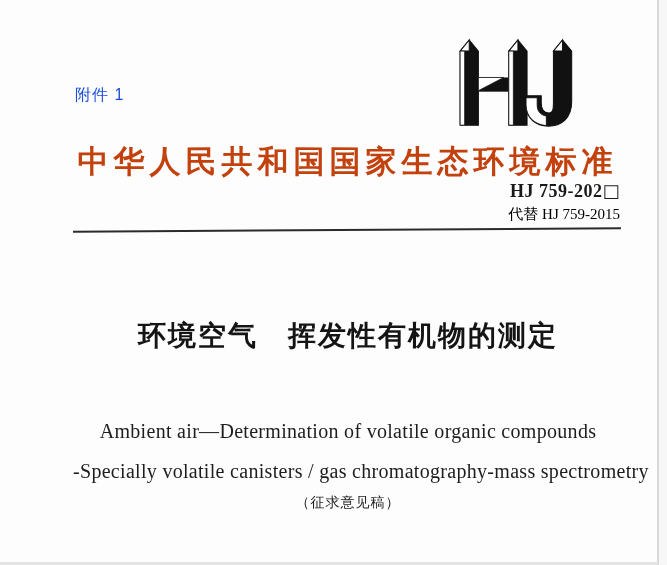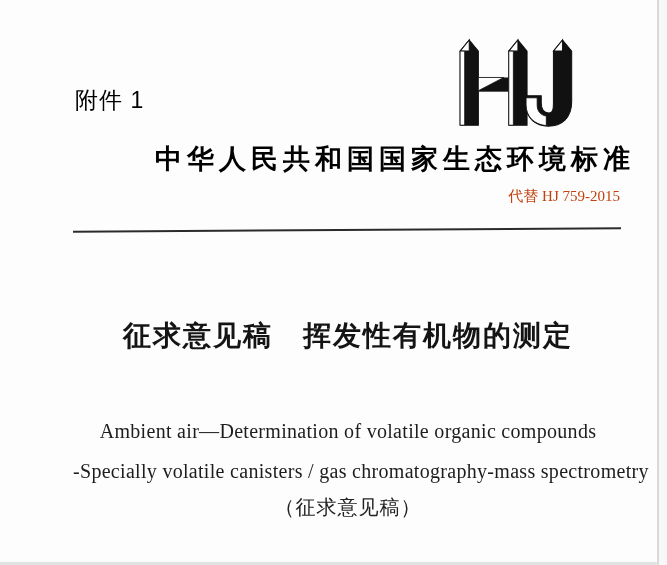--- a/index.html
+++ b/index.html
@@ -10,42 +10,42 @@
     background: #fdfdfd;
     overflow: hidden;
     color: #1c1c1c;
   }
   .serif { font-family: "Liberation Serif", "DejaVu Serif", serif; }
   .sans  { font-family: "Liberation Sans", "DejaVu Sans", sans-serif; }
 
   .attachment {
     position: absolute;
     left: 75px; top: 85px;
-    font-size: 23px;
+    font-size: 16px;
     letter-spacing: 1px;
-    color: #000000;
+    color: #1d4ed8;
   }
 
   .logo-wrap {
     position: absolute;
     left: 452px; top: 30px;
     width: 142px; height: 98px;
   }
   .logo-wrap svg { width: 100%; height: 100%; }
 
   .heading {
     position: absolute;
     left: 60px; top: 141px;
     width: 575px;
-    text-align: right;
-    font-size: 27px;
+    text-align: center;
+    font-size: 31px;
     font-weight: 700;
     letter-spacing: 5px;
     white-space: nowrap;
-    color: #000000;
+    color: #c2410c;
   }
 
   .std-block {
     position: absolute;
     right: 47px; top: 182px;
     text-align: right;
     line-height: 1;
   }
   .std-no {
     font-size: 18px;
@@ -55,21 +55,21 @@
     white-space: nowrap;
   }
   .std-box {
     font-family: "DejaVu Sans", sans-serif;
     font-weight: 400;
     font-size: 18px;
   }
   .std-replaces {
     margin-top: 7px;
     font-size: 15px;
-    color: #c2410c;
+    color: #000000;
     white-space: nowrap;
   }
 
   .rule {
     position: absolute;
     left: 73px; top: 229px;
     width: 548px; height: 2.4px;
     background: #2b2b2b;
     transform: rotate(-0.35deg);
   }
@@ -94,21 +94,21 @@
   .title-en {
     font-size: 20px;
     letter-spacing: 0.3px;
     color: #1d1d1d;
   }
   .title-en-1 { top: 420px; }
   .title-en-2 { top: 460px; }
 
   .draft-note {
     top: 494px;
-    font-size: 20px;
+    font-size: 14px;
     letter-spacing: 1px;
     color: #222;
   }
 
   .edge-right {
     position: absolute;
     top: 0; left: 657px;
     width: 2px; height: 565px;
     background: #d9d9d9;
   }
@@ -150,27 +150,30 @@
       <path d="M109,9 L118,20 L118,70 C118,86 108,94 95,94 C82,94 73,86 73,73 L73,64 L88,64 L88,71
                C88,78 91,81 95.5,81 C100,81 100,76 100,70 L100,20 Z" fill="#111" stroke="#111" stroke-width="1"></path>
       <polygon points="100,20 109,9 109,20" fill="#fff" stroke="#111" stroke-width="1"></polygon>
       <path d="M73,66 L84,66 L84,73 C84,79 87,83 93,84 L93,93.5 C81,92.5 73,84.5 73,73 Z" fill="#fff" stroke="#111" stroke-width="0.9"></path>
     </svg>
   </div>
 
   <div class="heading serif">中华人民共和国国家生态环境标准</div>
 
   <div class="std-block serif">
+    <div class="std-no">
+      <span>HJ 759-202</span><span class="std-box">□</span>
+    </div>
     <div class="std-replaces">代替 HJ  759-2015</div>
   </div>
 
   <div class="rule"></div>
 
   <div class="center-col title-cn title-cn-1 sans">
-    <span>征求意见稿</span><span class="title-gap"></span><span>挥发性有机物的测定</span>
+    <span>环境空气</span><span class="title-gap"></span><span>挥发性有机物的测定</span>
   </div>
 
 
   <div class="center-col title-en title-en-1 serif">Ambient air—Determination of volatile organic compounds</div>
 
   <div class="center-col title-en title-en-2 serif">-Specially volatile canisters / gas chromatography-mass spectrometry</div>
 
   <div class="center-col draft-note sans">（征求意见稿）</div>
 
   <div class="edge-right"></div>

